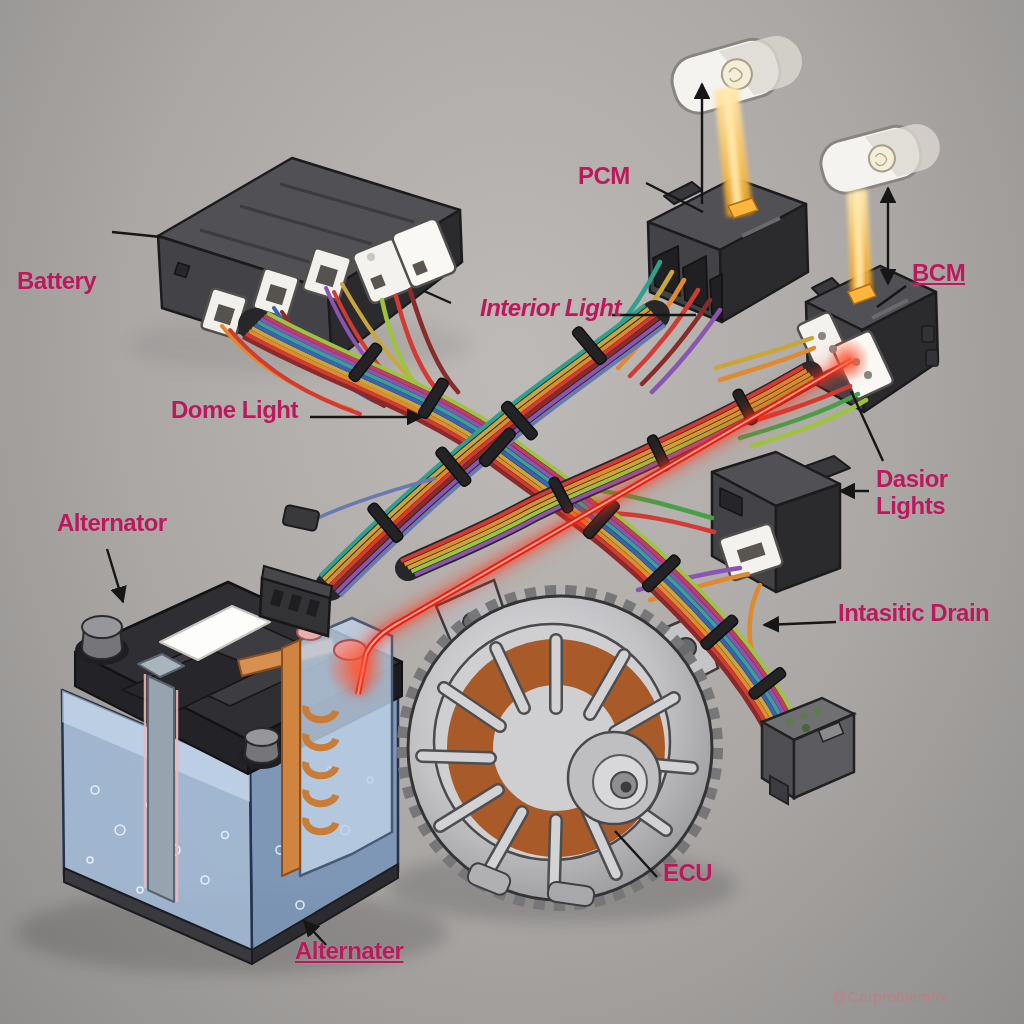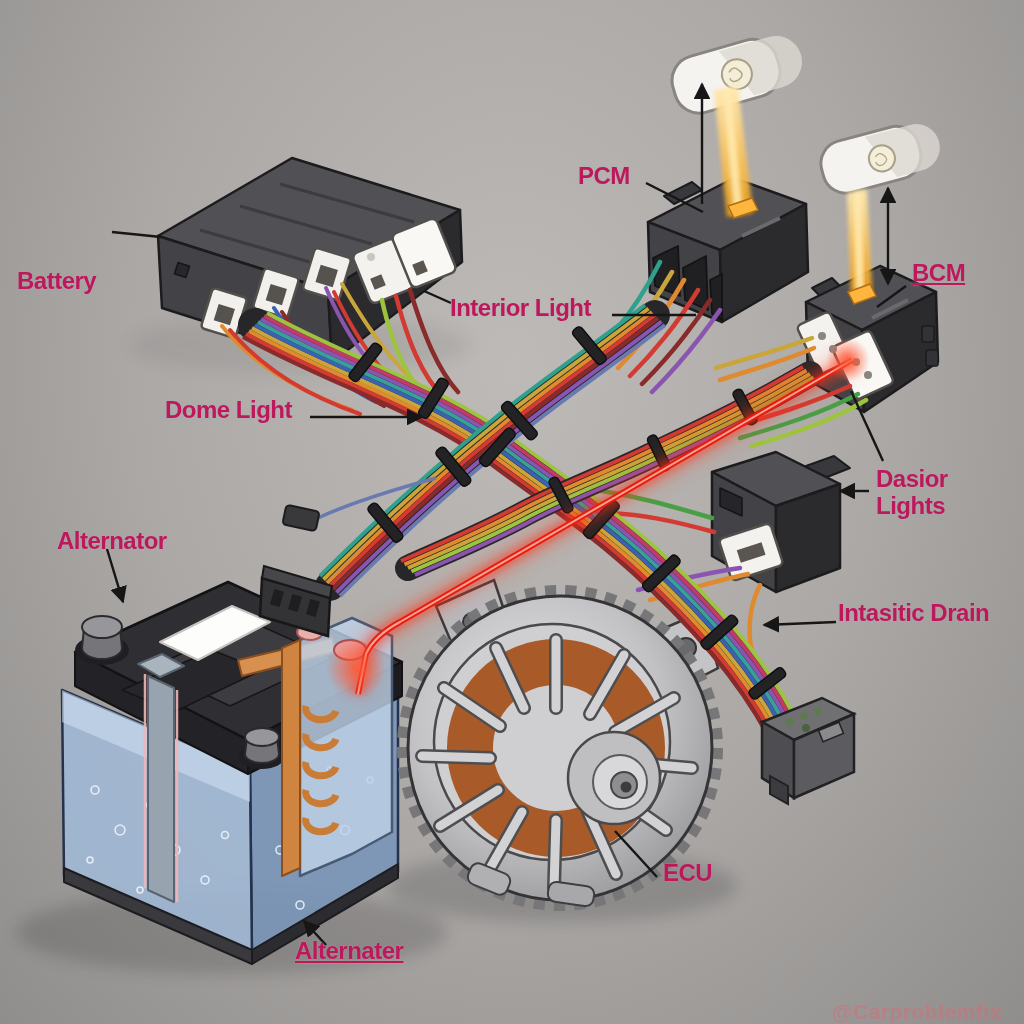--- a/index.html
+++ b/index.html
@@ -9,22 +9,22 @@
     background:radial-gradient(ellipse at 50% 36%, #bdbab7 0%, #aba8a6 52%, #908e8c 100%);
   }
   #stage{position:absolute;inset:0;}
   svg{position:absolute;left:0;top:0;}
   .lbl{
     position:absolute;color:#be185d;font-weight:bold;font-size:24px;
     letter-spacing:-0.5px;white-space:pre-line;line-height:1.12;
     text-shadow:0 0 2px rgba(180,178,176,.6);
   }
   .watermark{
-    position:absolute;font-weight:bold;font-size:21px;
-    color:rgba(220,105,118,.48);letter-spacing:.5px;margin-top:12px;
+    position:absolute;font-weight:normal;font-size:15px;
+    color:rgba(220,105,118,.48);letter-spacing:.5px;
   }
 </style>
 </head>
 <body>
 
 <div id="stage">
 <svg width="1024" height="1024" viewBox="0 0 1024 1024">
   <defs>
     <marker id="arr" viewBox="0 0 10 10" refX="9" refY="5" markerWidth="7" markerHeight="7" orient="auto-start-reverse">
       <path d="M0,0 L10,5 L0,10 z" fill="#161616"></path>
@@ -395,23 +395,23 @@
     <path d="M836,622 L764,625" marker-end="url(#arr)"></path>
     <path d="M657,877 L615,831"></path>
     <path d="M326,945 L304,921" marker-end="url(#arr)"></path>
     <path d="M702,204 L702,84" marker-end="url(#arr)"></path>
     <path d="M888,284 L888,188" marker-start="url(#arr)" marker-end="url(#arr)"></path>
   </g>
 </svg>
 
 <div class="lbl" style="left:17px;top:221px;margin-top:47px;">Battery</div>
 <div class="lbl" style="left:578px;top:163px;">PCM</div>
-<div class="lbl" style="left:450px;top:295px;">Interior Light</div>
+<div class="lbl" style="left:480px;top:295px;font-style:italic;">Interior Light</div>
 <div class="lbl" style="left:912px;top:260px;text-decoration:underline;">BCM</div>
-<div class="lbl" style="left:165px;top:397px;">Dome Light</div>
-<div class="lbl" style="left:57px;top:510px;margin-top:18px;">Alternator</div>
+<div class="lbl" style="left:171px;top:397px;">Dome Light</div>
+<div class="lbl" style="left:57px;top:510px;">Alternator</div>
 <div class="lbl" style="left:838px;top:600px;">Intasitic Drain</div>
 <div class="lbl" style="left:876px;top:466px;">Dasior
 Lights</div>
 <div class="lbl" style="left:663px;top:860px;">ECU</div>
 <div class="lbl" style="left:295px;top:938px;text-decoration:underline;">Alternater</div>
 <div class="watermark" style="left:832px;top:988px;">@Carproblemfix</div>
 </div>
 
 </body></html>

